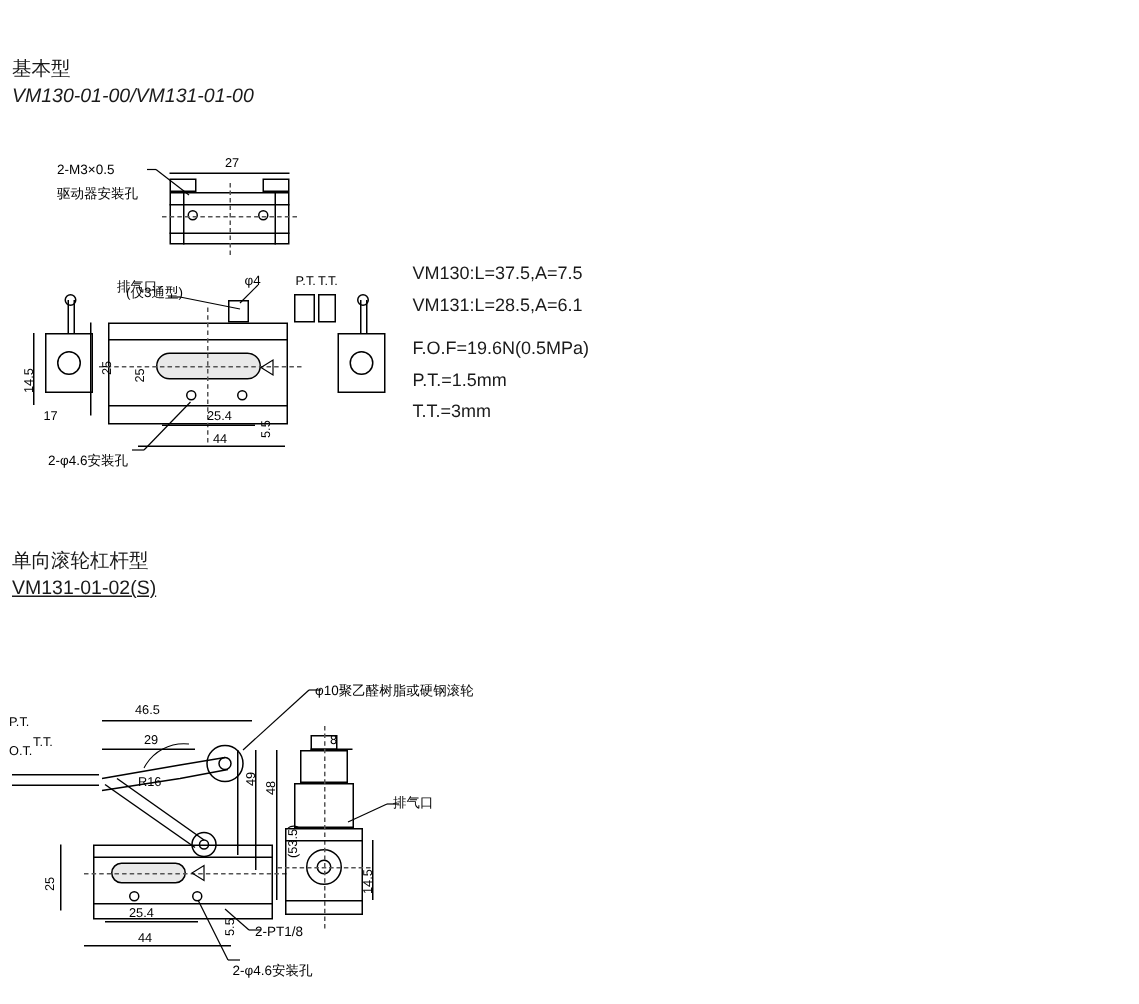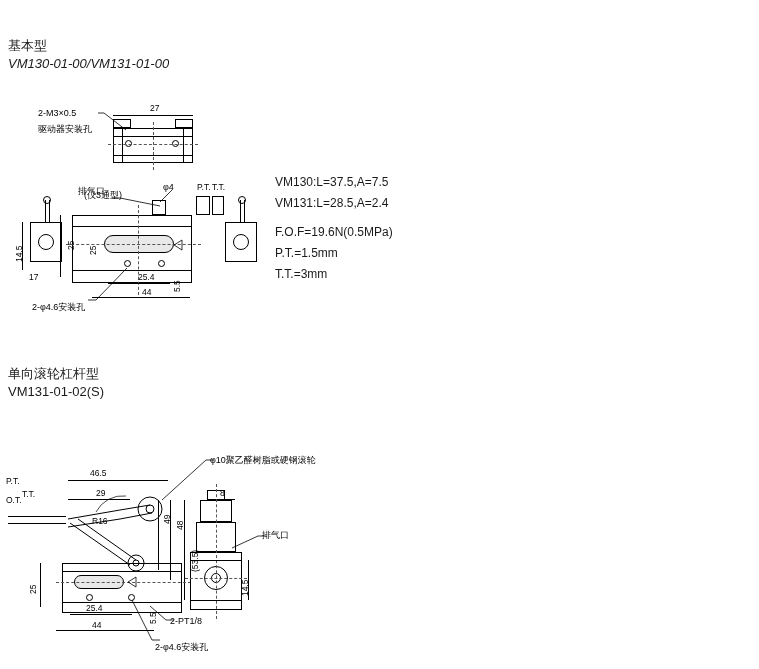--- a/index.html
+++ b/index.html
@@ -58,21 +58,21 @@
 <body>
 
 <div class="page">
 
 
   <div class="sec-label" style="left:8px;top:37px;">基本型</div>
   <div class="sec-model" style="left:8px;top:56px;font-style:italic;">VM130-01-00/VM131-01-00</div>
 
   <div class="spec" style="left:275px;top:172px;">
     <div>VM130:L=37.5,A=7.5</div>
-    <div>VM131:L=28.5,A=2.4</div>
+    <div>VM131:L=28.5,A=6.1</div>
     <div style="height:8px;"></div>
     <div>F.O.F=19.6N(0.5MPa)</div>
     <div>P.T.=1.5mm</div>
     <div>T.T.=3mm</div>
   </div>
 
   <div>
 
     <div class="box" style="left:113px;top:128px;width:80px;height:35px;"></div>
     <div class="box" style="left:122px;top:128px;width:62px;height:35px;border-left:1px solid #000;border-right:1px solid #000;border-top:none;border-bottom:none;"></div>
@@ -149,21 +149,21 @@
     <svg width="759" height="669">
       <line x1="96" y1="300" x2="127" y2="268" stroke="#000" stroke-width="0.8"></line>
       <line x1="96" y1="300" x2="88" y2="300" stroke="#000" stroke-width="0.8"></line>
       <line x1="120" y1="198" x2="160" y2="206" stroke="#000" stroke-width="0.8"></line>
       <line x1="120" y1="198" x2="112" y2="198" stroke="#000" stroke-width="0.8"></line>
       <line x1="172" y1="190" x2="160" y2="202" stroke="#000" stroke-width="0.8"></line>
     </svg>
   </div>
 
   <div class="sec-label" style="left:8px;top:365px;">单向滚轮杠杆型</div>
-  <div class="sec-model" style="left:8px;top:384px;">VM131-01-02(S)</div>
+  <div class="sec-model" style="left:8px;top:384px;text-decoration:underline;">VM131-01-02(S)</div>
 
 
   <div>
 
     <div class="callout" style="left:210px;top:455px;">φ10聚乙醛树脂或硬钢滚轮</div>
     <svg width="759" height="669">
       <line x1="206" y1="460" x2="162" y2="500" stroke="#000" stroke-width="0.8"></line>
       <line x1="206" y1="460" x2="214" y2="460" stroke="#000" stroke-width="0.8"></line>
     </svg>
 

